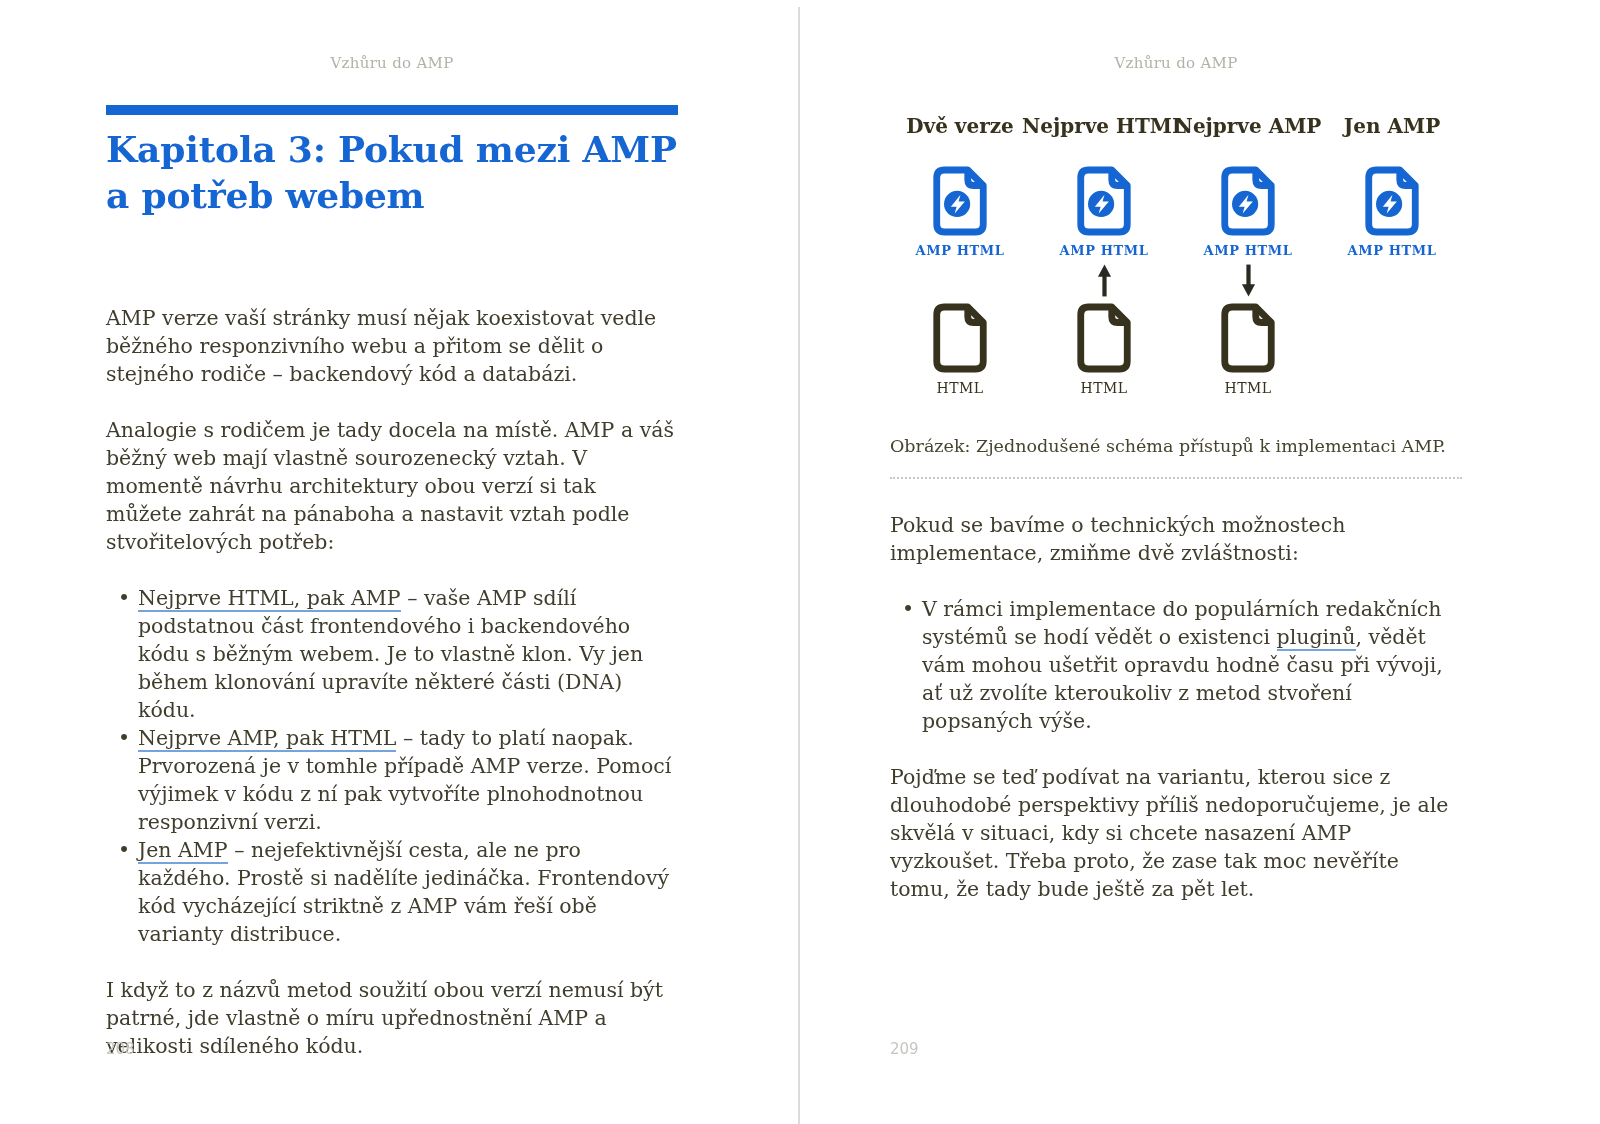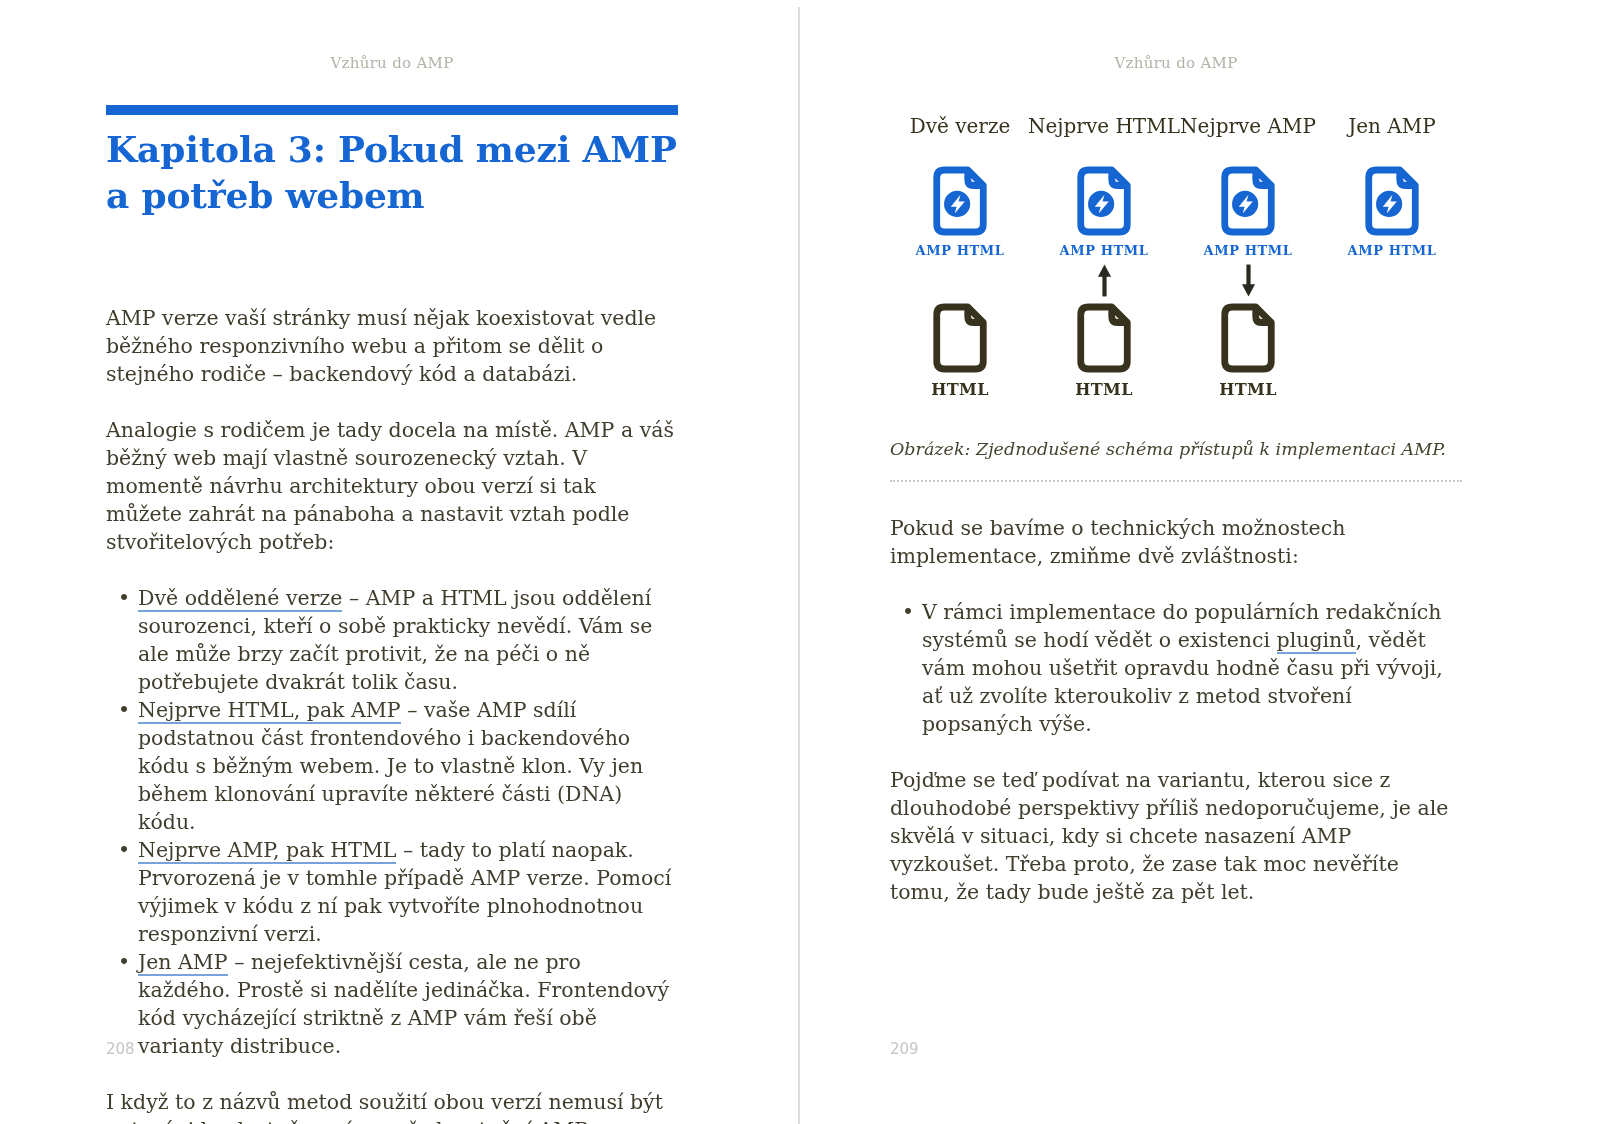--- a/index.html
+++ b/index.html
@@ -27,30 +27,30 @@
   ul.bullets li { position:relative; padding-left:32px; font-size:20.5px; line-height:28px; }
   ul.bullets li::before { content:"\2022"; position:absolute; left:12px; top:0; color:var(--text-dark,#403d2d); }
   a.link { color:var(--text-dark,#403d2d); text-decoration:none; border-bottom:2px solid var(--link-underline-blue,#74a4da); cursor:pointer; }
 
   .page-num { position:absolute; top:1033px; left:0; width:100%; text-align:left;
               font-family:"DejaVu Sans","Liberation Sans",sans-serif; font-size:15px; color:var(--page-num-gray,#c6c5c1); }
 
   
   .diagram { margin-top:42px; display:flex; justify-content:space-between; width:572px; }
   .dcol { width:140px; display:flex; flex-direction:column; align-items:center; }
-  .dcol-title { font-size:20px; font-weight:normal; color:var(--icon-dark,#37321d); white-space:nowrap; }
+  .dcol-title { font-size:20px; font-weight:bold; color:var(--icon-dark,#37321d); white-space:nowrap; }
   .file-icon { margin-top:27px; width:62px; height:72px; }
   .file-icon.amp { color:var(--accent-blue,#1565d3); }
   .file-icon.html { color:var(--icon-dark,#37321d); }
   .amp-label { margin-top:6px; font-size:13px; font-weight:bold; letter-spacing:.6px; color:var(--accent-blue,#1565d3); white-space:nowrap; }
-  .html-label { margin-top:6px; font-size:16px; font-weight:bold; letter-spacing:.4px; color:var(--icon-dark,#37321d); }
+  .html-label { margin-top:6px; font-size:14px; font-weight:normal; letter-spacing:.4px; color:var(--icon-dark,#37321d); }
   .arrow-slot { height:44px; display:flex; align-items:center; justify-content:center; color:var(--arrow-dark,#2b2a20); }
   .arrow-slot svg { width:15px; height:33px; }
 
-  .figure-caption { margin-top:40px; font-size:17.5px; font-style:italic; color:var(--caption-dark,#46432f); }
+  .figure-caption { margin-top:40px; font-size:17.5px; color:var(--caption-dark,#46432f); }
   .dotted-divider { margin-top:21px; border-top:2px dotted var(--dotted-gray,#c9c8c1); width:572px; }
   .page.right p.after-divider { margin-top:32px; }
 </style>
 </head>
 <body>
 
 <svg width="0" height="0" style="position:absolute">
   <defs>
     <g id="doc-shape">
       <path d="M40 5 H16 Q8 5 8 13 V61 Q8 69 16 69 H48 Q56 69 56 61 V21 Z" fill="#ffffff" stroke="currentColor" stroke-width="7" stroke-linejoin="round"></path>
@@ -65,21 +65,20 @@
     <div class="col">
       <div class="running-head">Vzhůru do AMP</div>
 
       <div class="title-bar"></div>
       <h1 class="chapter-title"><span>Kapitola 3: Pokud mezi AMP</span><br><span>a potřeb webem</span></h1>
 
       <p class="body first-para">AMP verze vaší stránky musí nějak koexistovat vedle běžného responzivního webu a přitom se dělit o stejného rodiče – backendový kód a databázi.</p>
       <p class="body">Analogie s rodičem je tady docela na místě. AMP a váš běžný web mají vlastně sourozenecký vztah. V momentě návrhu architektury obou verzí si tak můžete zahrát na pánaboha a nastavit vztah podle stvořitelových potřeb:</p>
 
       <ul class="bullets">
-        <li><a class="link">Dvě oddělené verze</a><span> – AMP a HTML jsou oddělení sourozenci, kteří o sobě prakticky nevědí. Vám se ale může brzy začít protivit, že na péči o ně potřebujete dvakrát tolik času.</span></li>
         <li><a class="link">Nejprve HTML, pak AMP</a><span> – vaše AMP sdílí podstatnou část frontendového i backendového kódu s běžným webem. Je to vlastně klon. Vy jen během klonování upravíte některé části (DNA) kódu.</span></li>
         <li><a class="link">Nejprve AMP, pak HTML</a><span> – tady to platí naopak. Prvorozená je v tomhle případě AMP verze. Pomocí výjimek v kódu z ní pak vytvoříte plnohodnotnou responzivní verzi.</span></li>
         <li><a class="link">Jen AMP</a><span> – nejefektivnější cesta, ale ne pro každého. Prostě si nadělíte jedináčka. Frontendový kód vycházející striktně z AMP vám řeší obě varianty distribuce.</span></li>
       </ul>
 
       <p class="body">I když to z názvů metod soužití obou verzí nemusí být patrné, jde vlastně o míru upřednostnění AMP a velikosti sdíleného kódu.</p>
 
       <div class="page-num">208</div>
     </div>
   </div>

